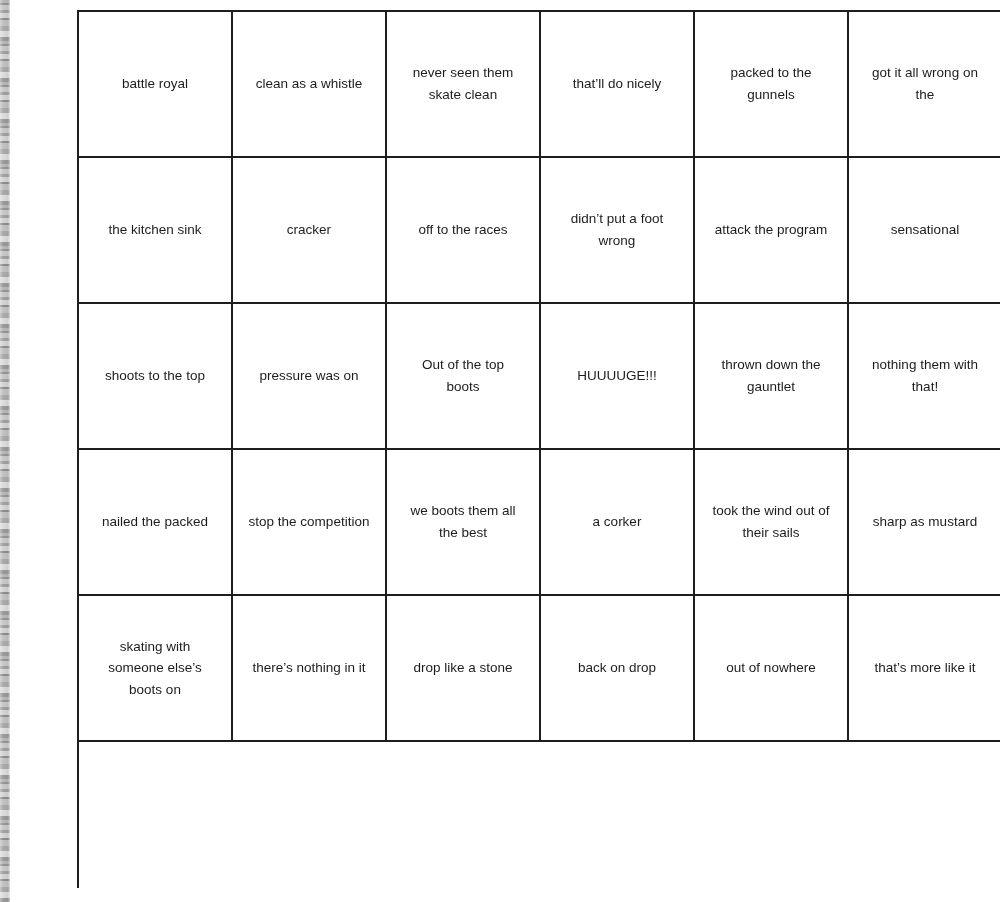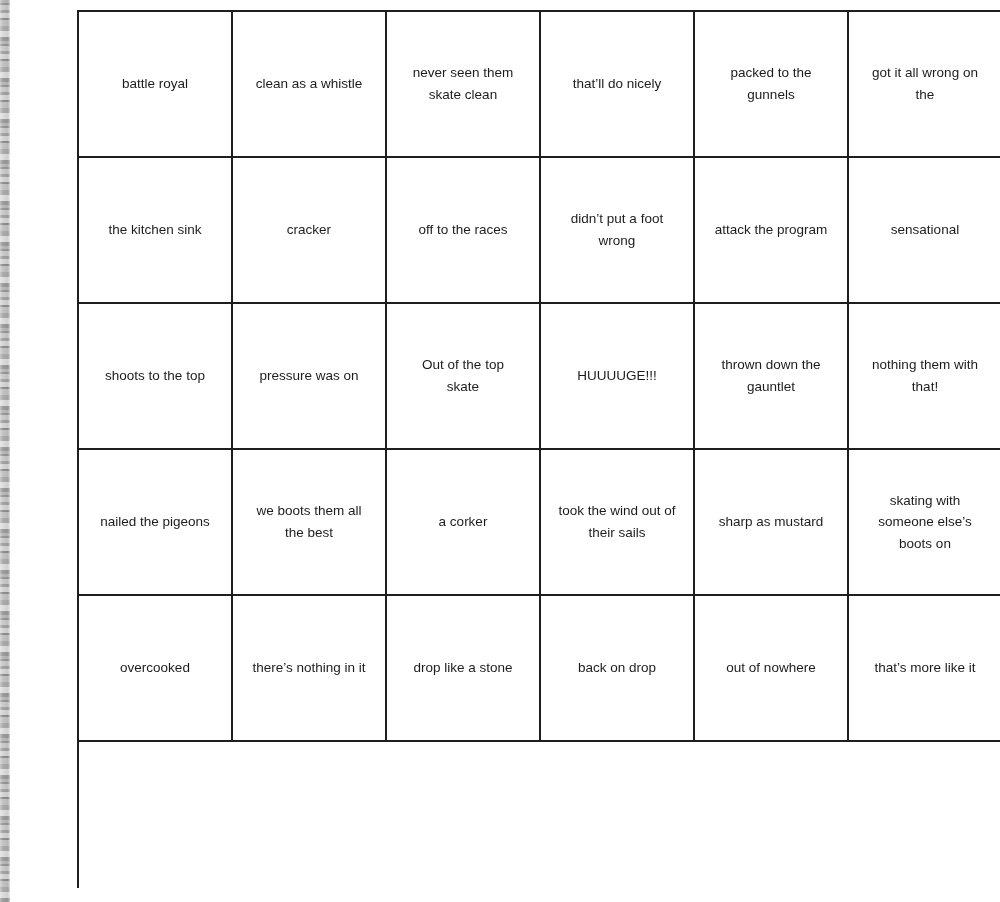--- a/index.html
+++ b/index.html
@@ -87,36 +87,36 @@
       <div class="cell">the kitchen sink</div>
       <div class="cell">cracker</div>
       <div class="cell">off to the races</div>
       <div class="cell">didn’t put a foot
 wrong</div>
       <div class="cell">attack the program</div>
       <div class="cell">sensational</div>
       <div class="cell">shoots to the top</div>
       <div class="cell">pressure was on</div>
       <div class="cell">Out of the top
-skate</div>
+boots</div>
       <div class="cell">HUUUUGE!!!</div>
       <div class="cell">thrown down the
 gauntlet</div>
       <div class="cell">nothing them with
 that!</div>
-      <div class="cell">nailed the pigeons</div>
+      <div class="cell">nailed the packed</div>
+      <div class="cell">stop the competition</div>
       <div class="cell">we boots them all
 the best</div>
       <div class="cell">a corker</div>
       <div class="cell">took the wind out of
 their sails</div>
       <div class="cell">sharp as mustard</div>
       <div class="cell">skating with
 someone else’s
 boots on</div>
-      <div class="cell">overcooked</div>
       <div class="cell">there’s nothing in it</div>
       <div class="cell">drop like a stone</div>
       <div class="cell">back on drop</div>
       <div class="cell">out of nowhere</div>
       <div class="cell">that’s more like it</div>
     </div>
 </div>
 
 </body></html>

